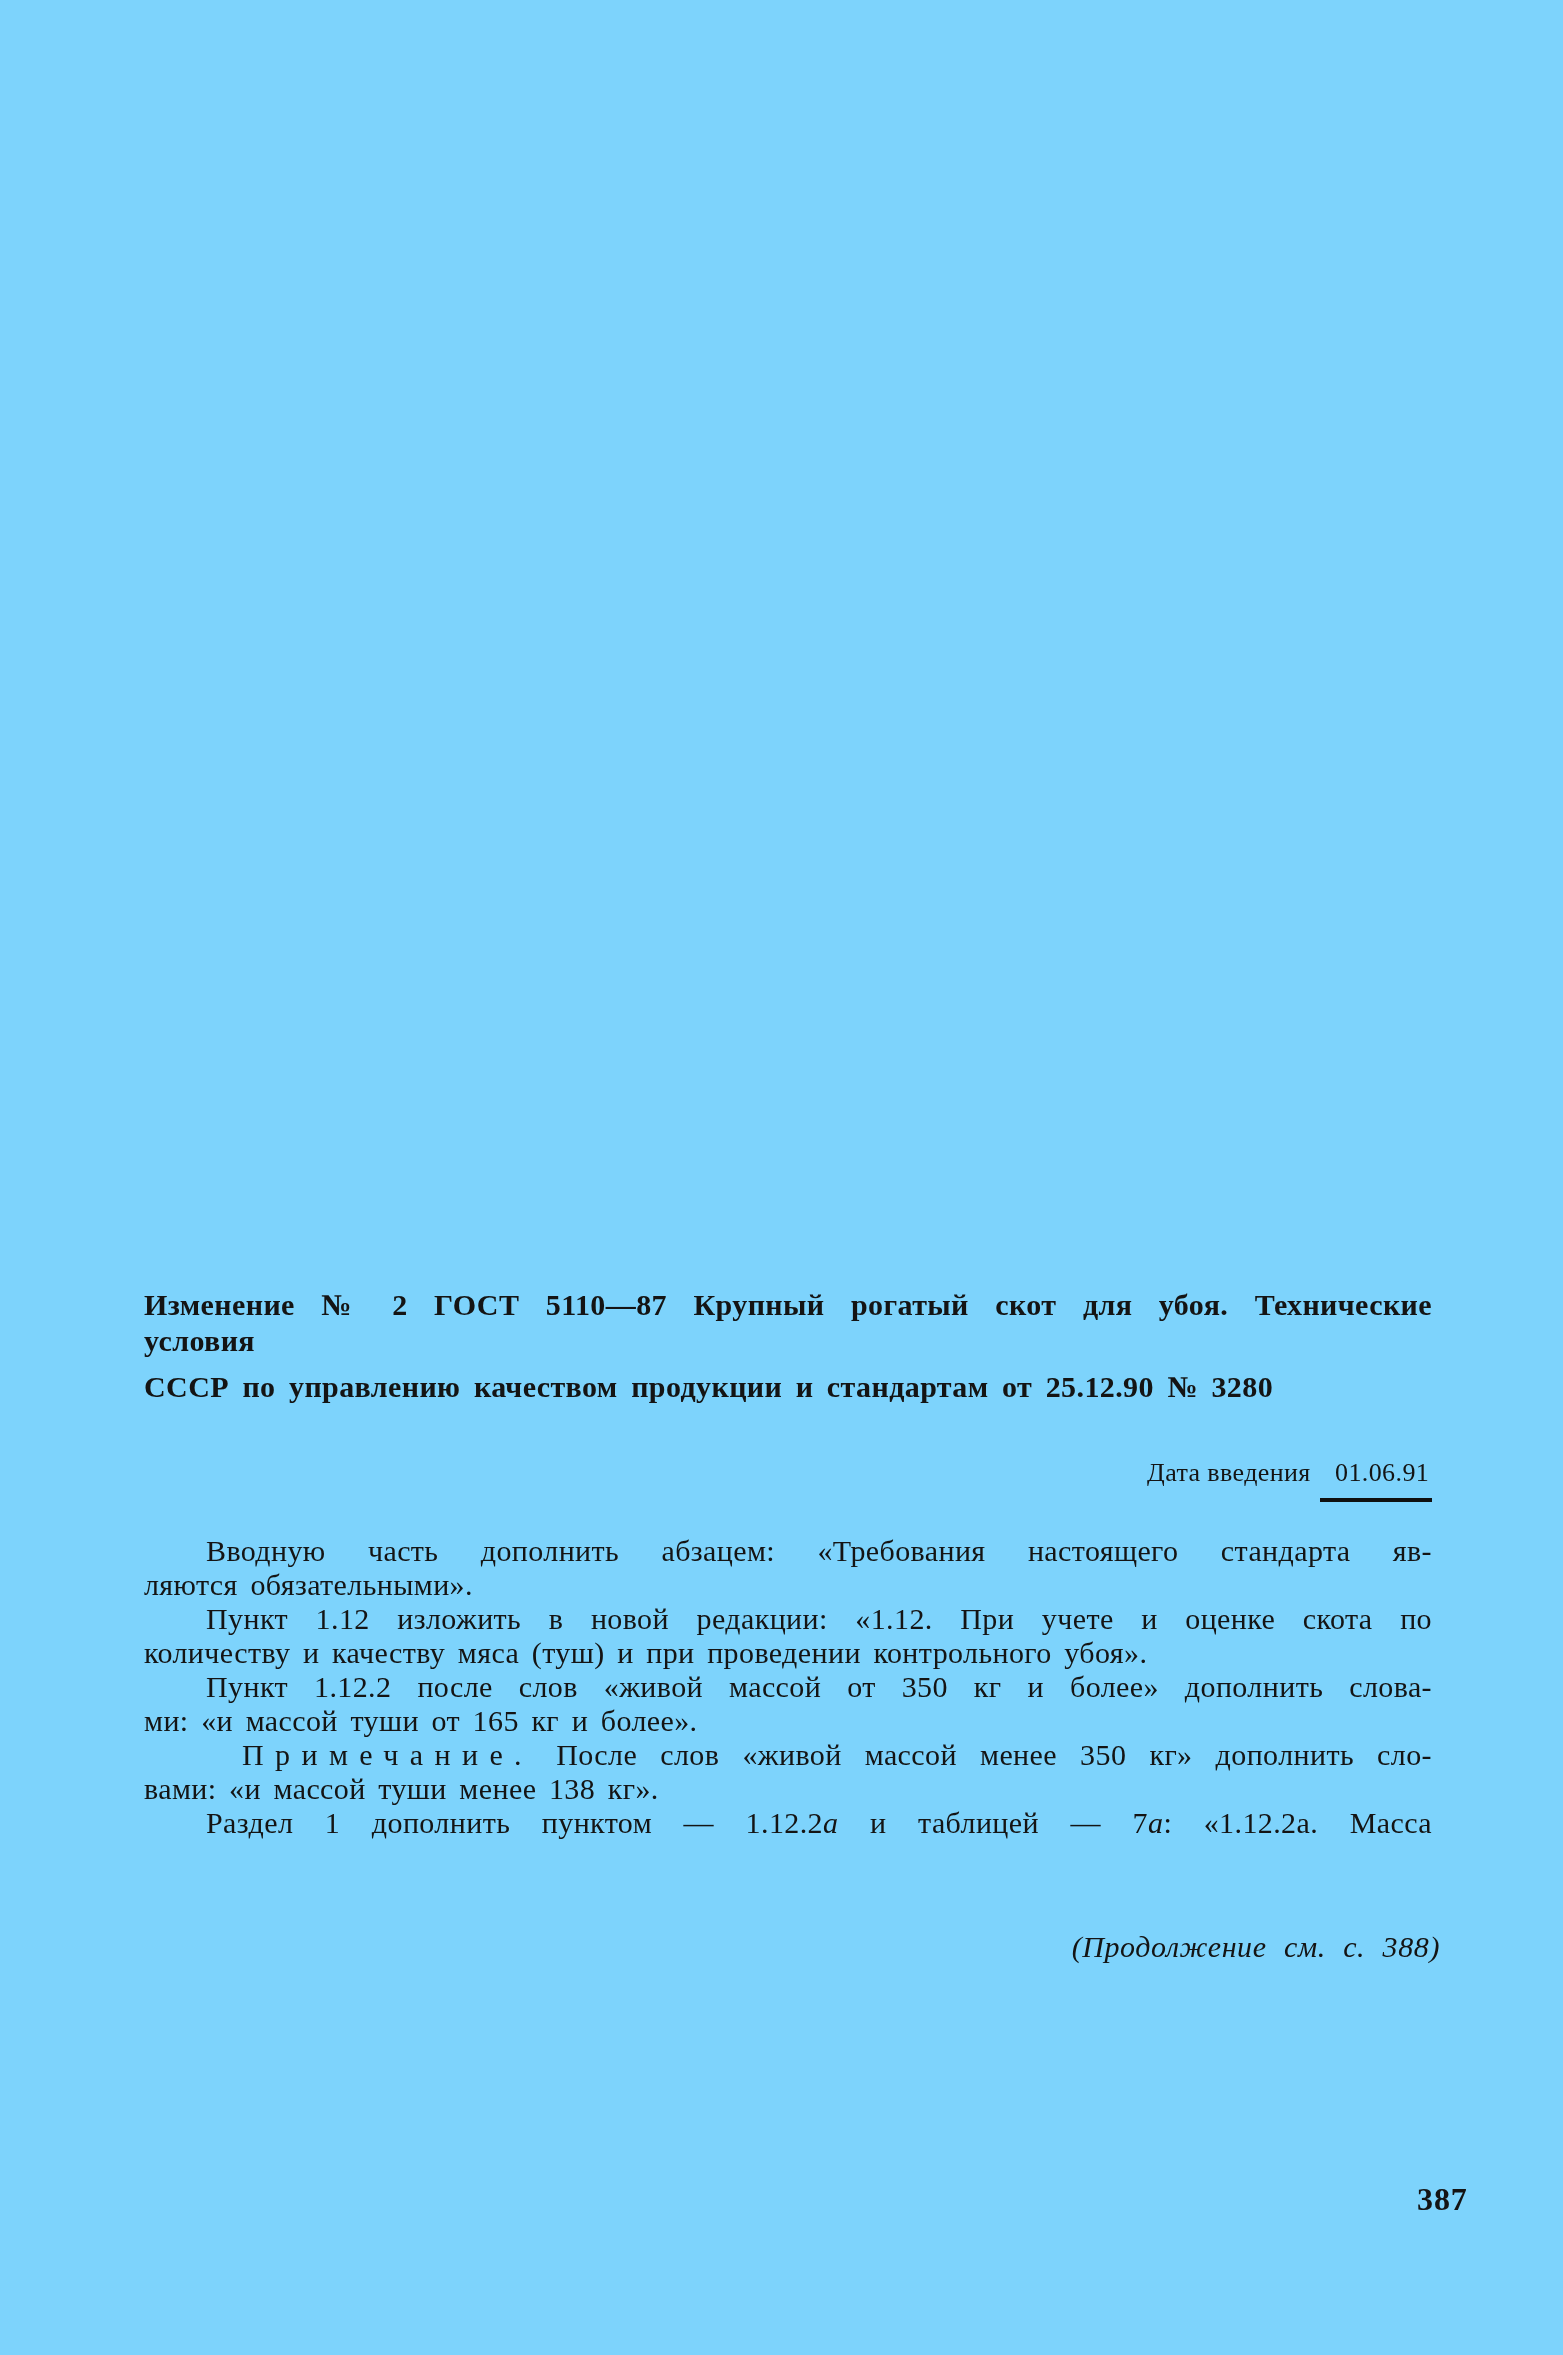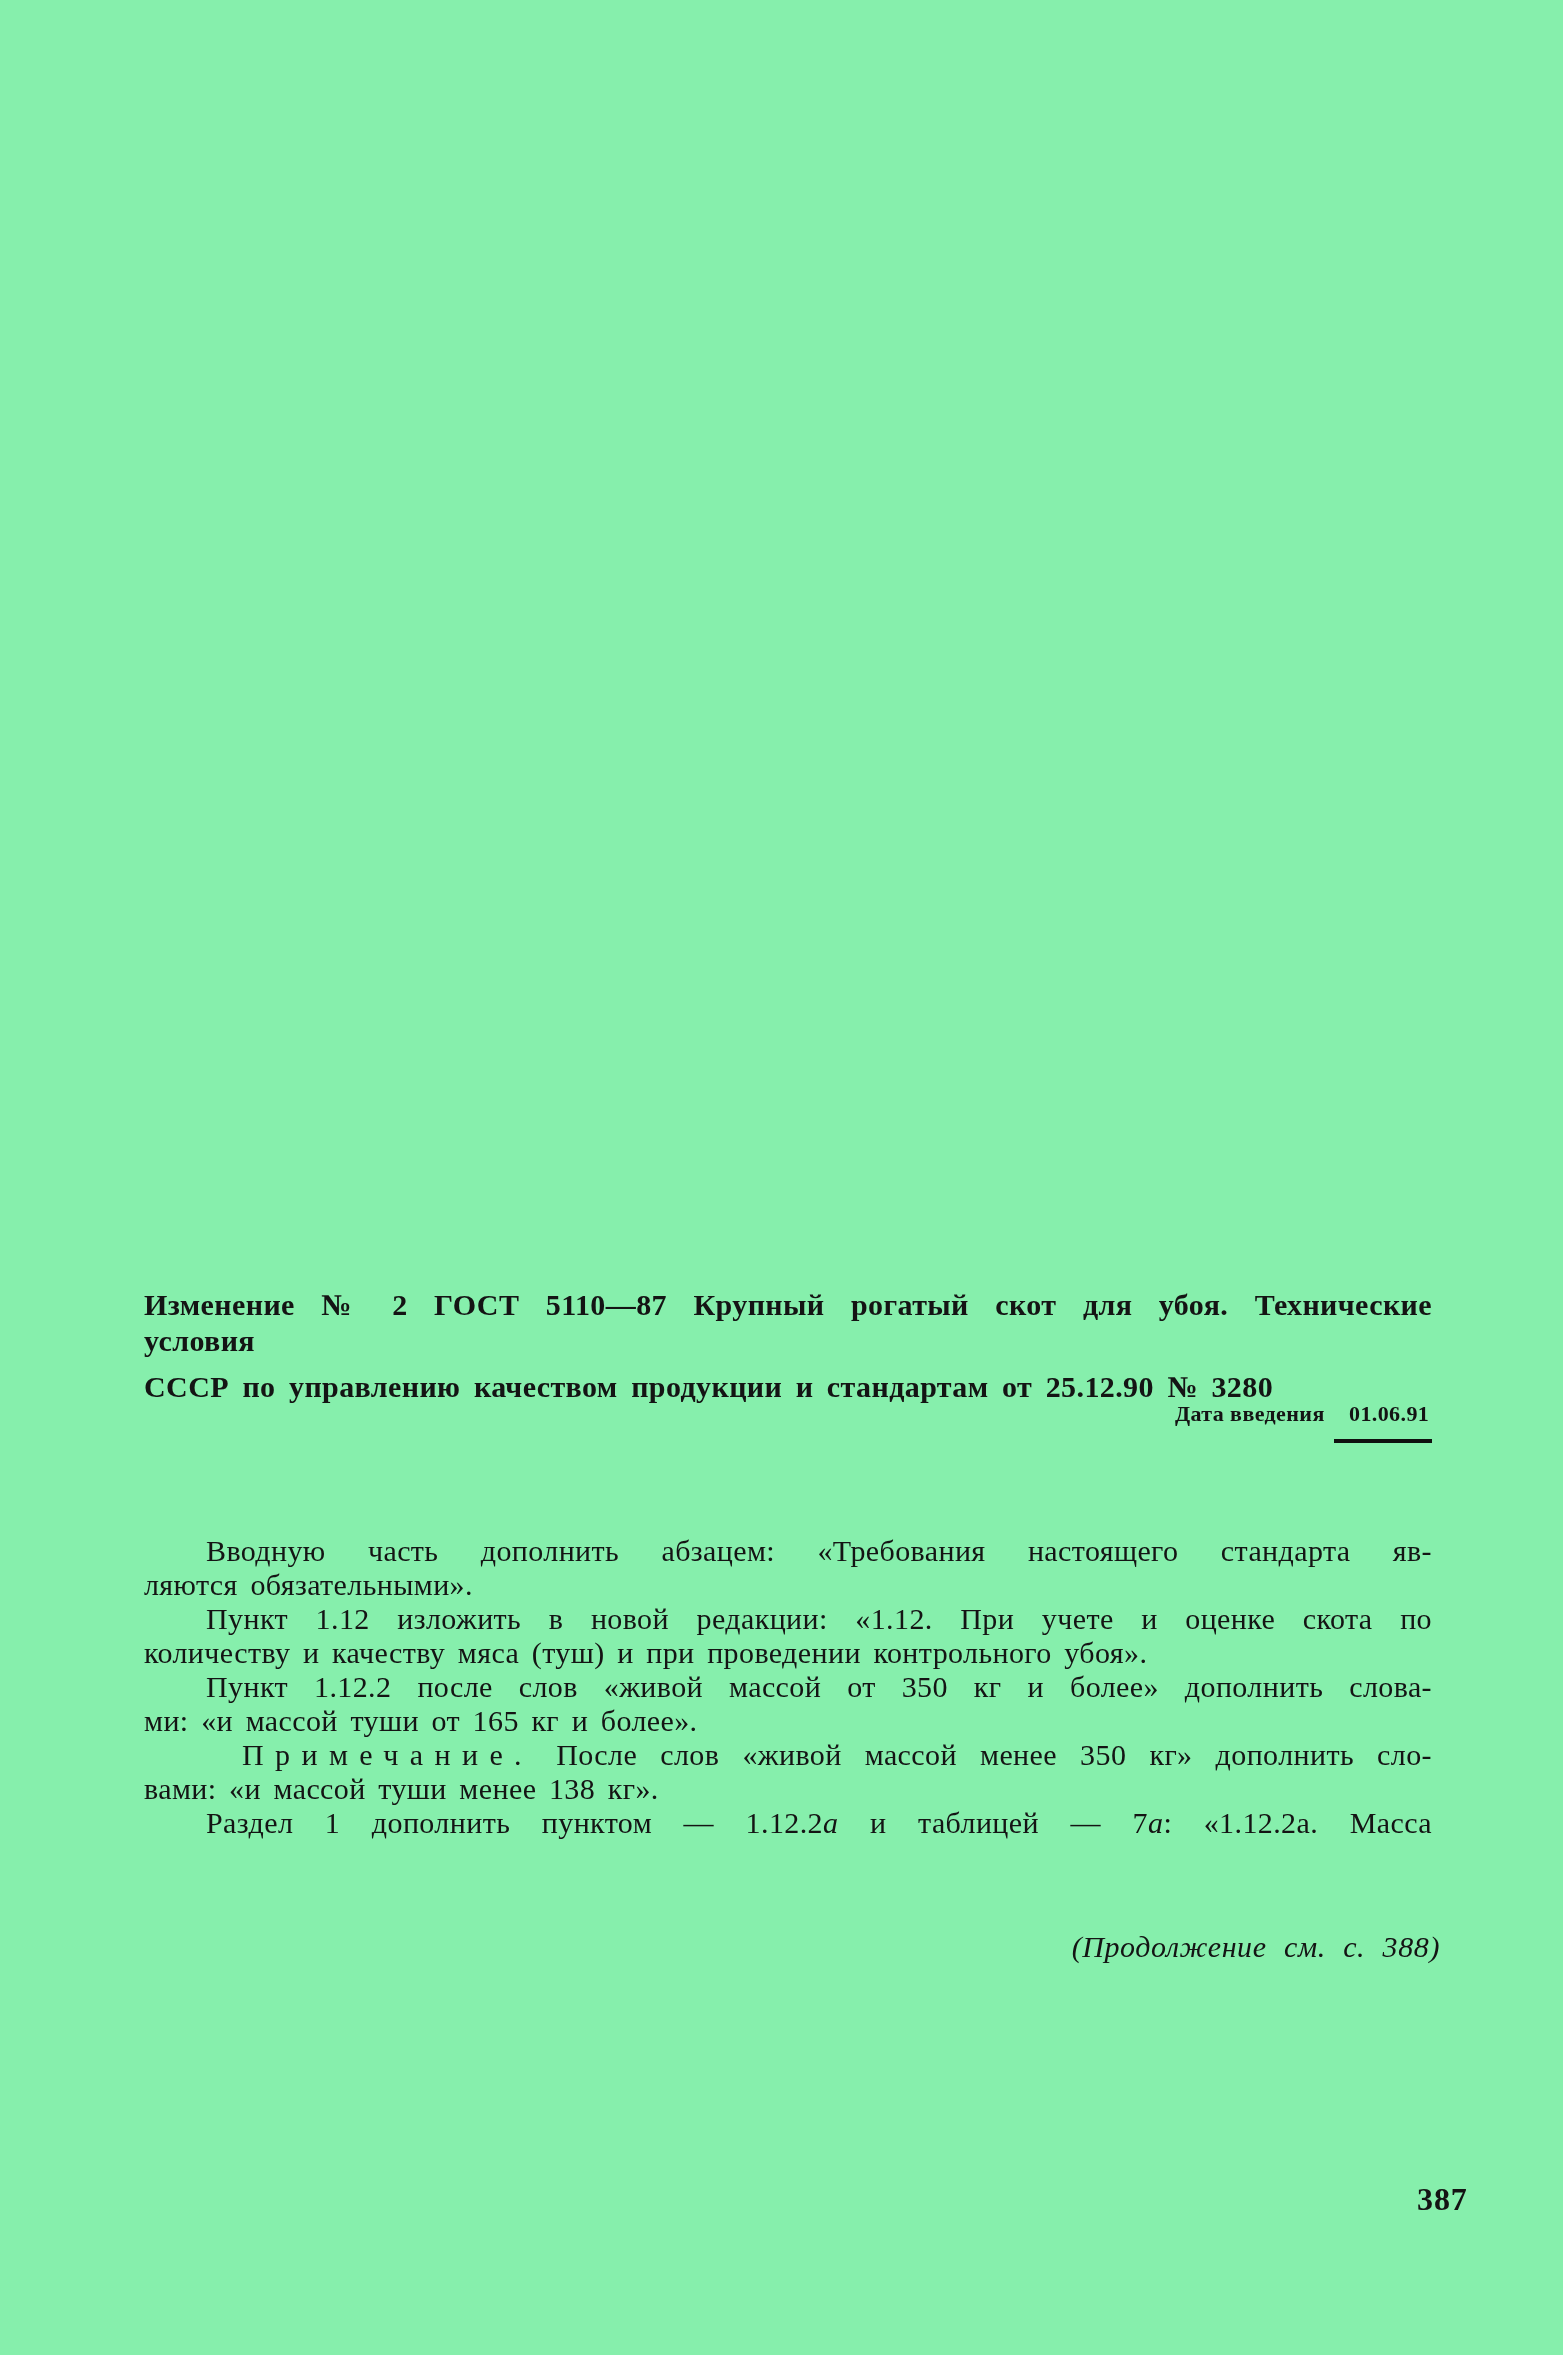--- a/index.html
+++ b/index.html
@@ -4,21 +4,21 @@
 <style>
   html, body {
     margin: 0;
     padding: 0;
     background: #ffffff;
   }
   .page {
     position: relative;
     width: 1563px;
     height: 2356px;
-    background: #86efac;
+    background: #7dd3fc;
     color: #141414;
     font-family: "Liberation Serif", "DejaVu Serif", serif;
     overflow: hidden;
   }
   .block {
     position: absolute;
     left: 144px;
     width: 1288px;
   }
   
@@ -32,24 +32,24 @@
   }
   .approval {
     top: 1369px;
     font-size: 30px;
     line-height: 36px;
     font-weight: bold;
     letter-spacing: 0.4px;
     word-spacing: 5.6px;
   }
   .dateline {
-    top: 1396px;
-    font-size: 22px;
+    top: 1455px;
+    font-size: 26px;
     line-height: 36px;
-    font-weight: bold;
+    font-weight: normal;
     text-align: right;
     letter-spacing: 0.4px;
   }
   .date-underline {
     display: inline-block;
     border-bottom: 4.7px solid #101010;
     padding: 0 2.8px 6.5px 15px;
     margin-left: 9.3px;
   }
   .bodytext {

